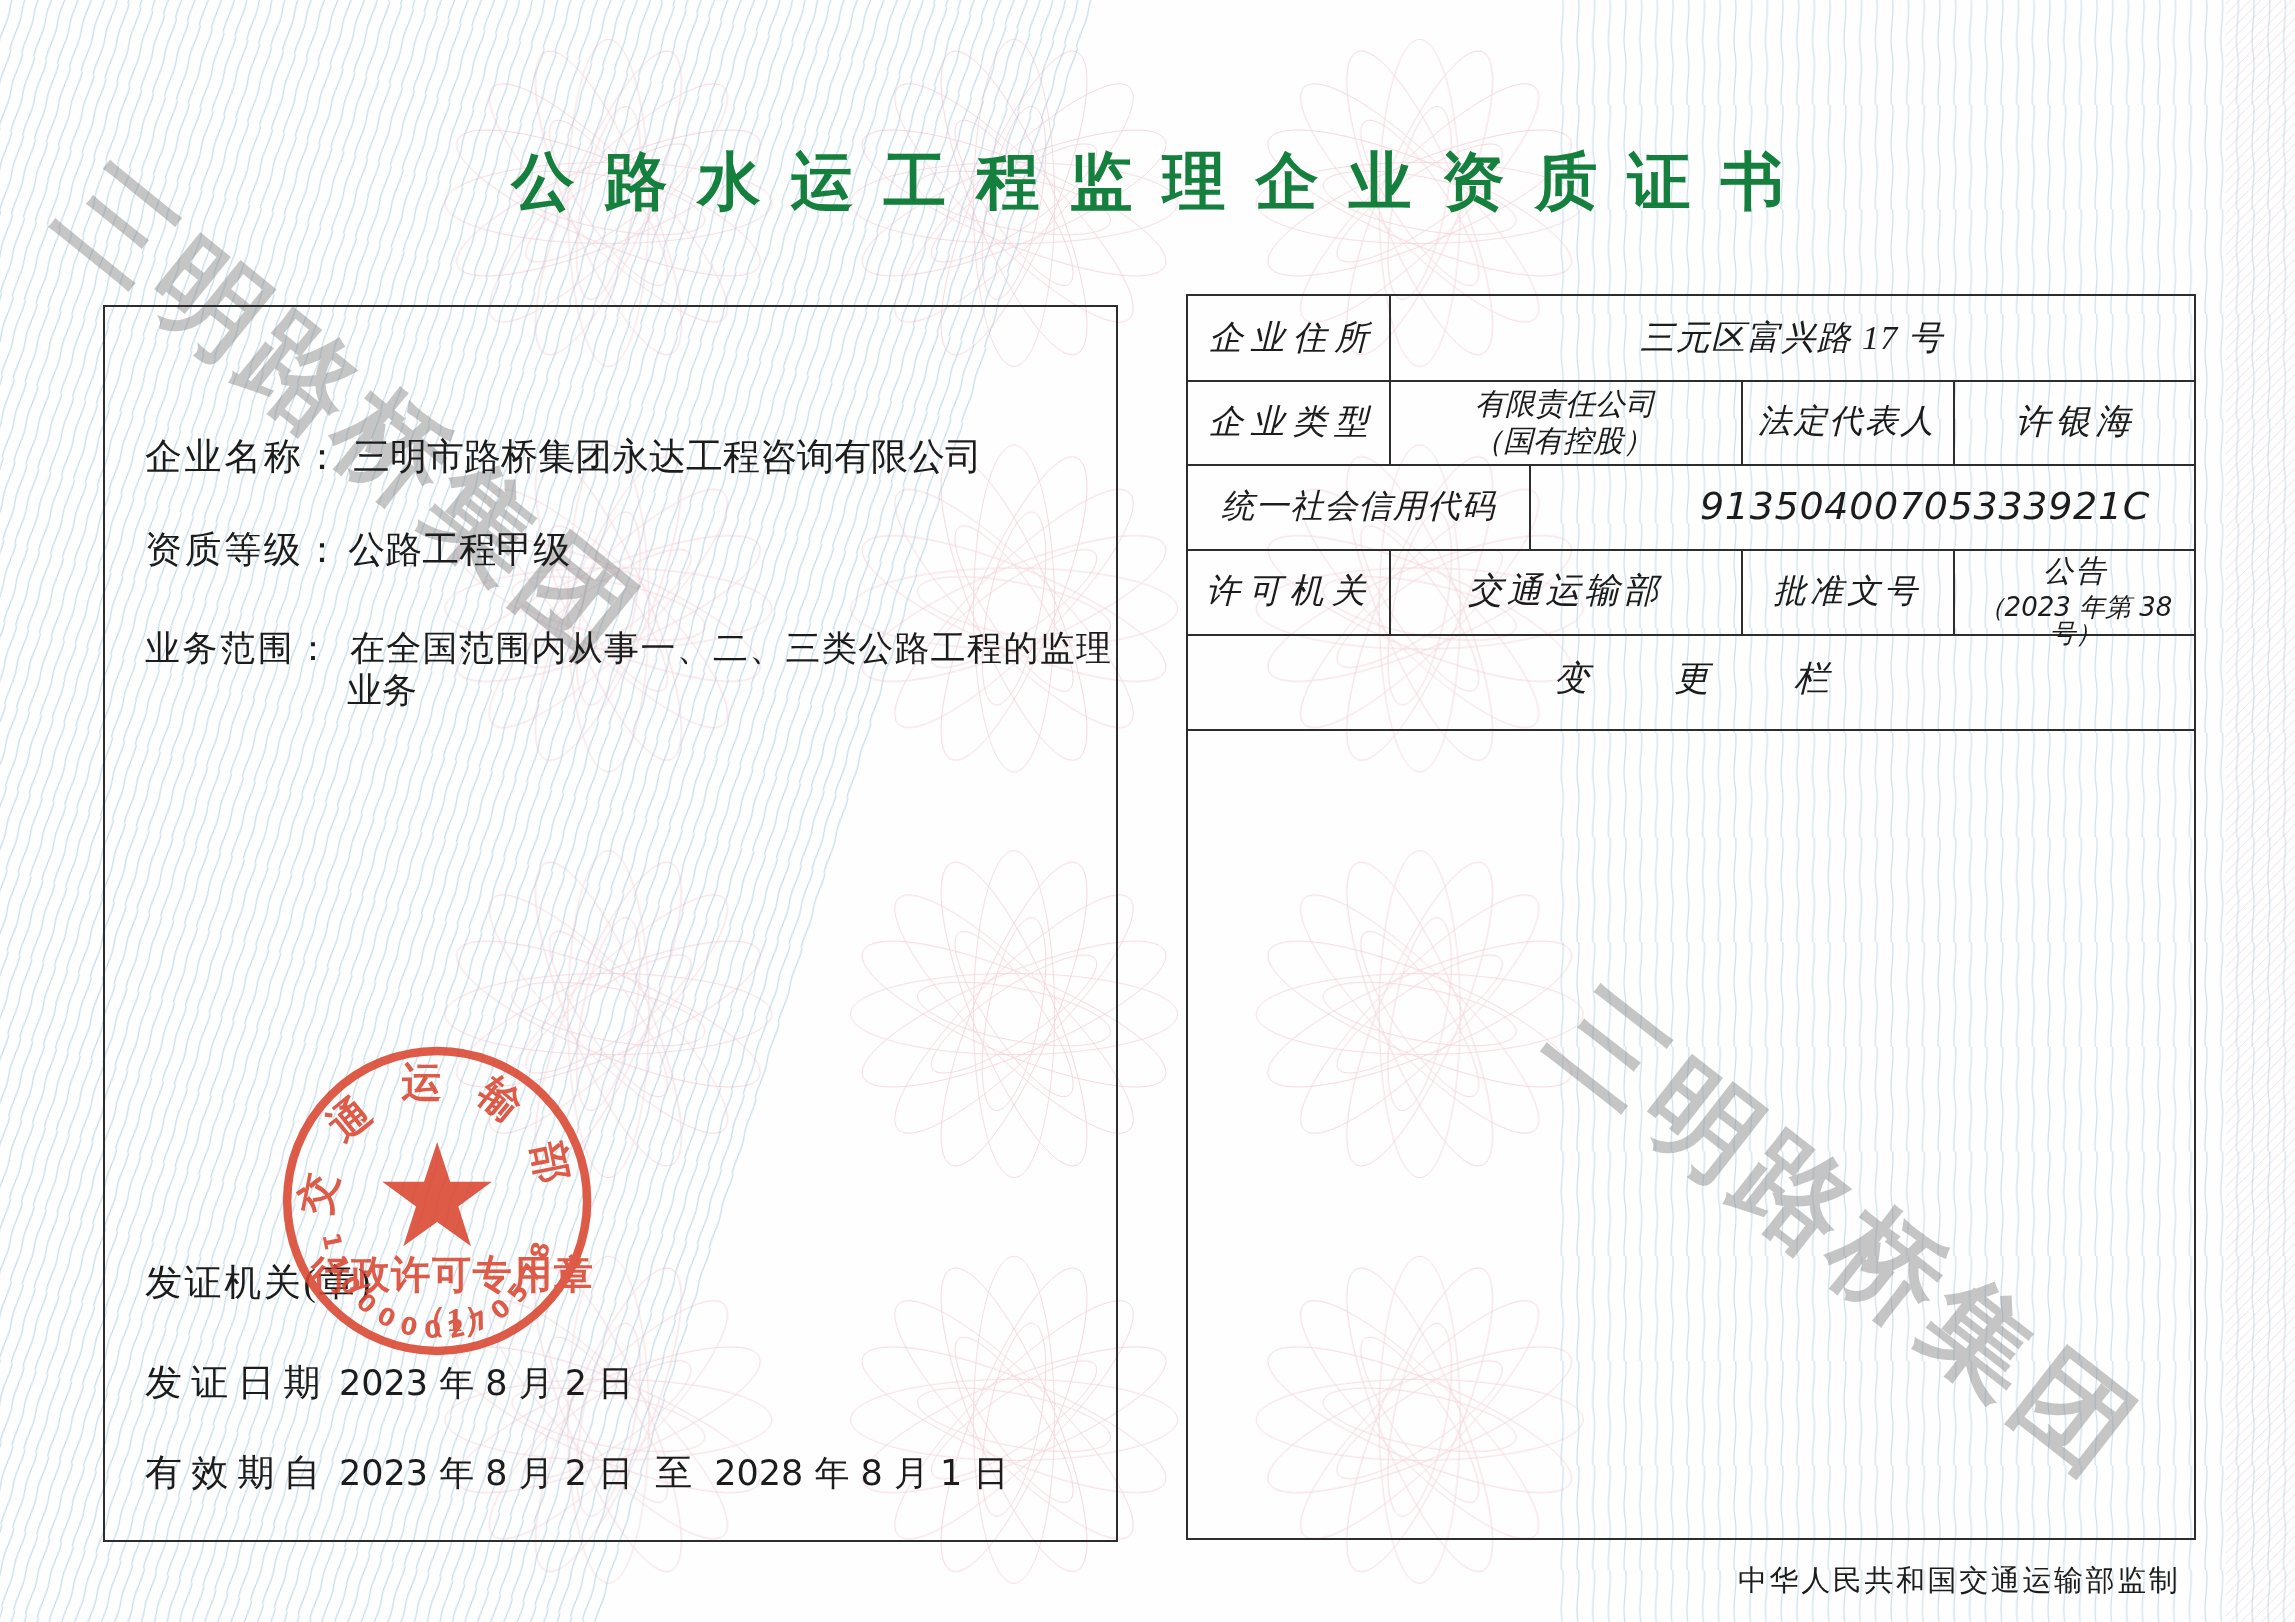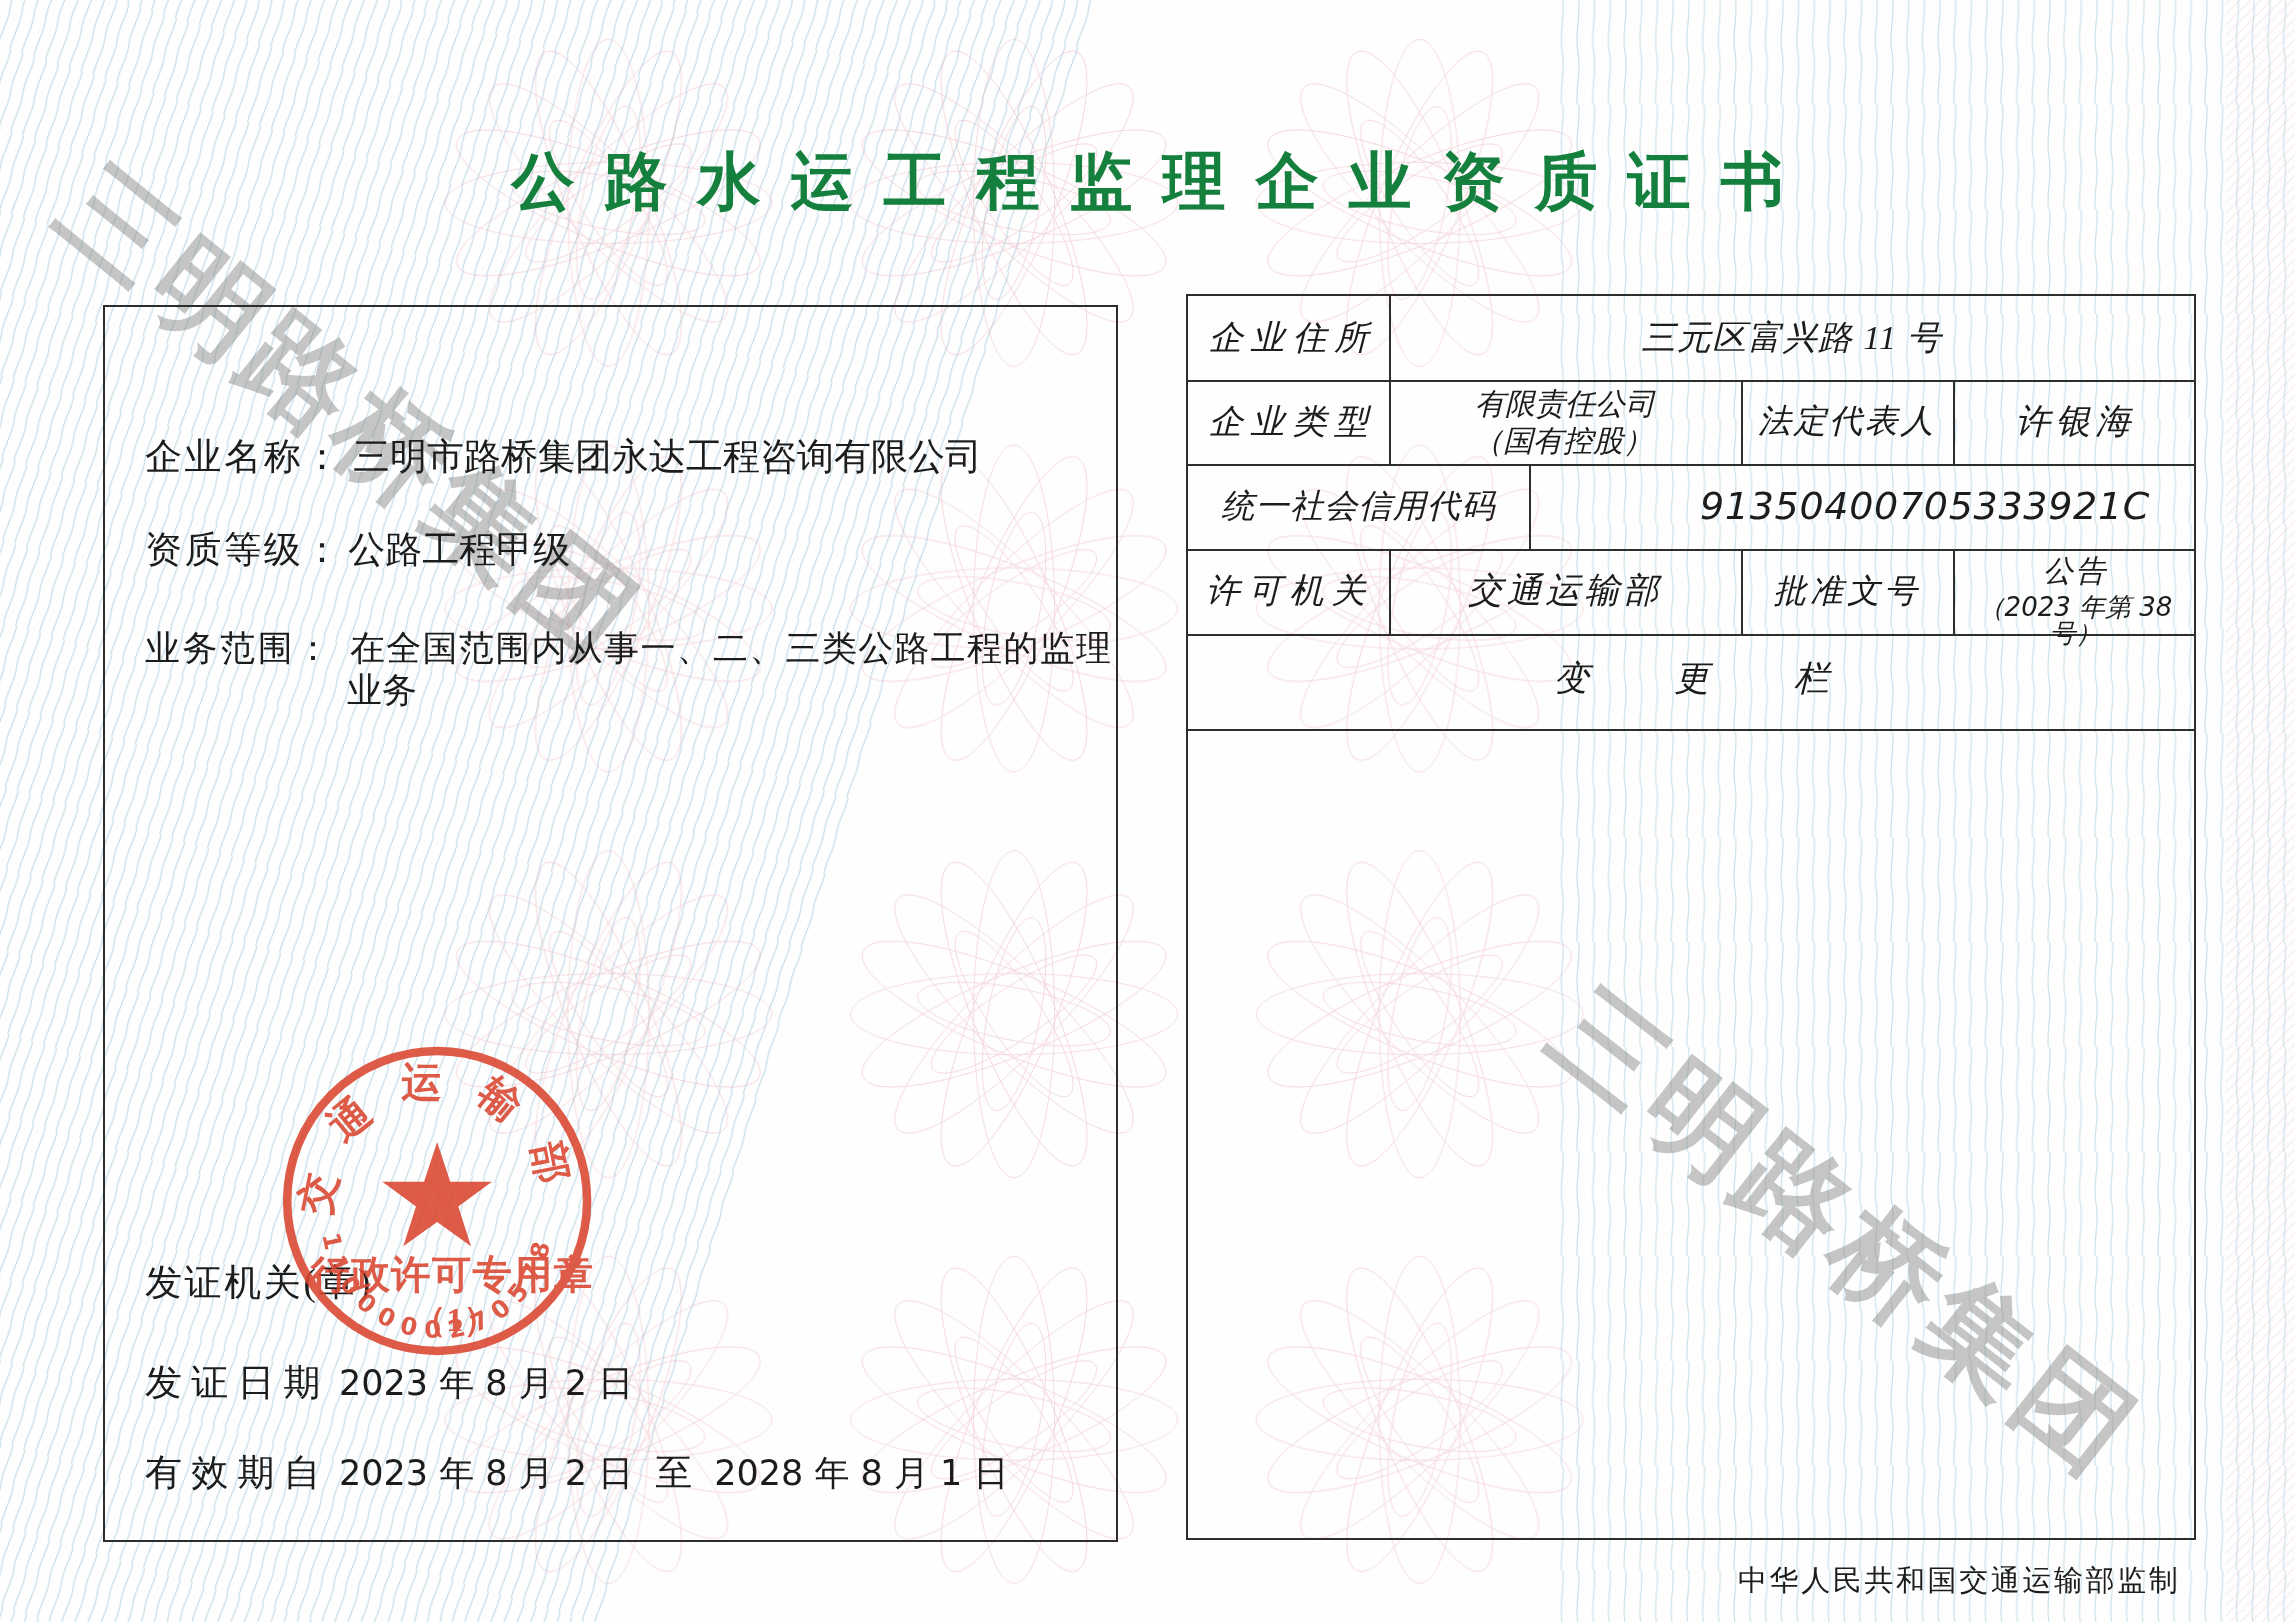--- a/index.html
+++ b/index.html
@@ -127,21 +127,21 @@
 
     <div class="vline" style="left:201px;top:0;height:168px;"></div>
     <div class="vline" style="left:201px;top:253px;height:86px;"></div>
     <div class="vline" style="left:341px;top:168px;height:85px;"></div>
     <div class="vline" style="left:553px;top:84px;height:84px;"></div>
     <div class="vline" style="left:553px;top:253px;height:86px;"></div>
     <div class="vline" style="left:765px;top:84px;height:84px;"></div>
     <div class="vline" style="left:765px;top:253px;height:86px;"></div>
 
     <div class="cell" style="left:0;width:201px;top:25px;font-size:34px;letter-spacing:7.9px;padding-left:7.9px;box-sizing:border-box;">企业住所</div>
-    <div class="cell" style="left:201px;width:806px;top:25px;font-size:34px;letter-spacing:1.3px;">三元区富兴路 11 号</div>
+    <div class="cell" style="left:201px;width:806px;top:25px;font-size:34px;letter-spacing:1.3px;">三元区富兴路 17 号</div>
 
     <div class="cell" style="left:0;width:201px;top:109px;font-size:34px;letter-spacing:7.9px;padding-left:7.9px;box-sizing:border-box;">企业类型</div>
     <div class="cell" style="left:201px;width:352px;top:93px;font-size:30px;">有限责任公司</div>
     <div class="cell" style="left:201px;width:348px;top:130px;font-size:30px;">（国有控股）</div>
     <div class="cell" style="left:553px;width:212px;top:109px;font-size:33px;letter-spacing:2.6px;">法定代表人</div>
     <div class="cell" style="left:765px;width:245px;top:108px;font-size:35px;letter-spacing:5.2px;">许银海</div>
 
     <div class="cell" style="left:0;width:341px;top:194px;font-size:33px;letter-spacing:1.3px;">统一社会信用代码</div>
     <div class="cell num" style="left:341px;width:792px;top:191px;font-size:38px;letter-spacing:0.7px;">91350400705333921C</div>
 

